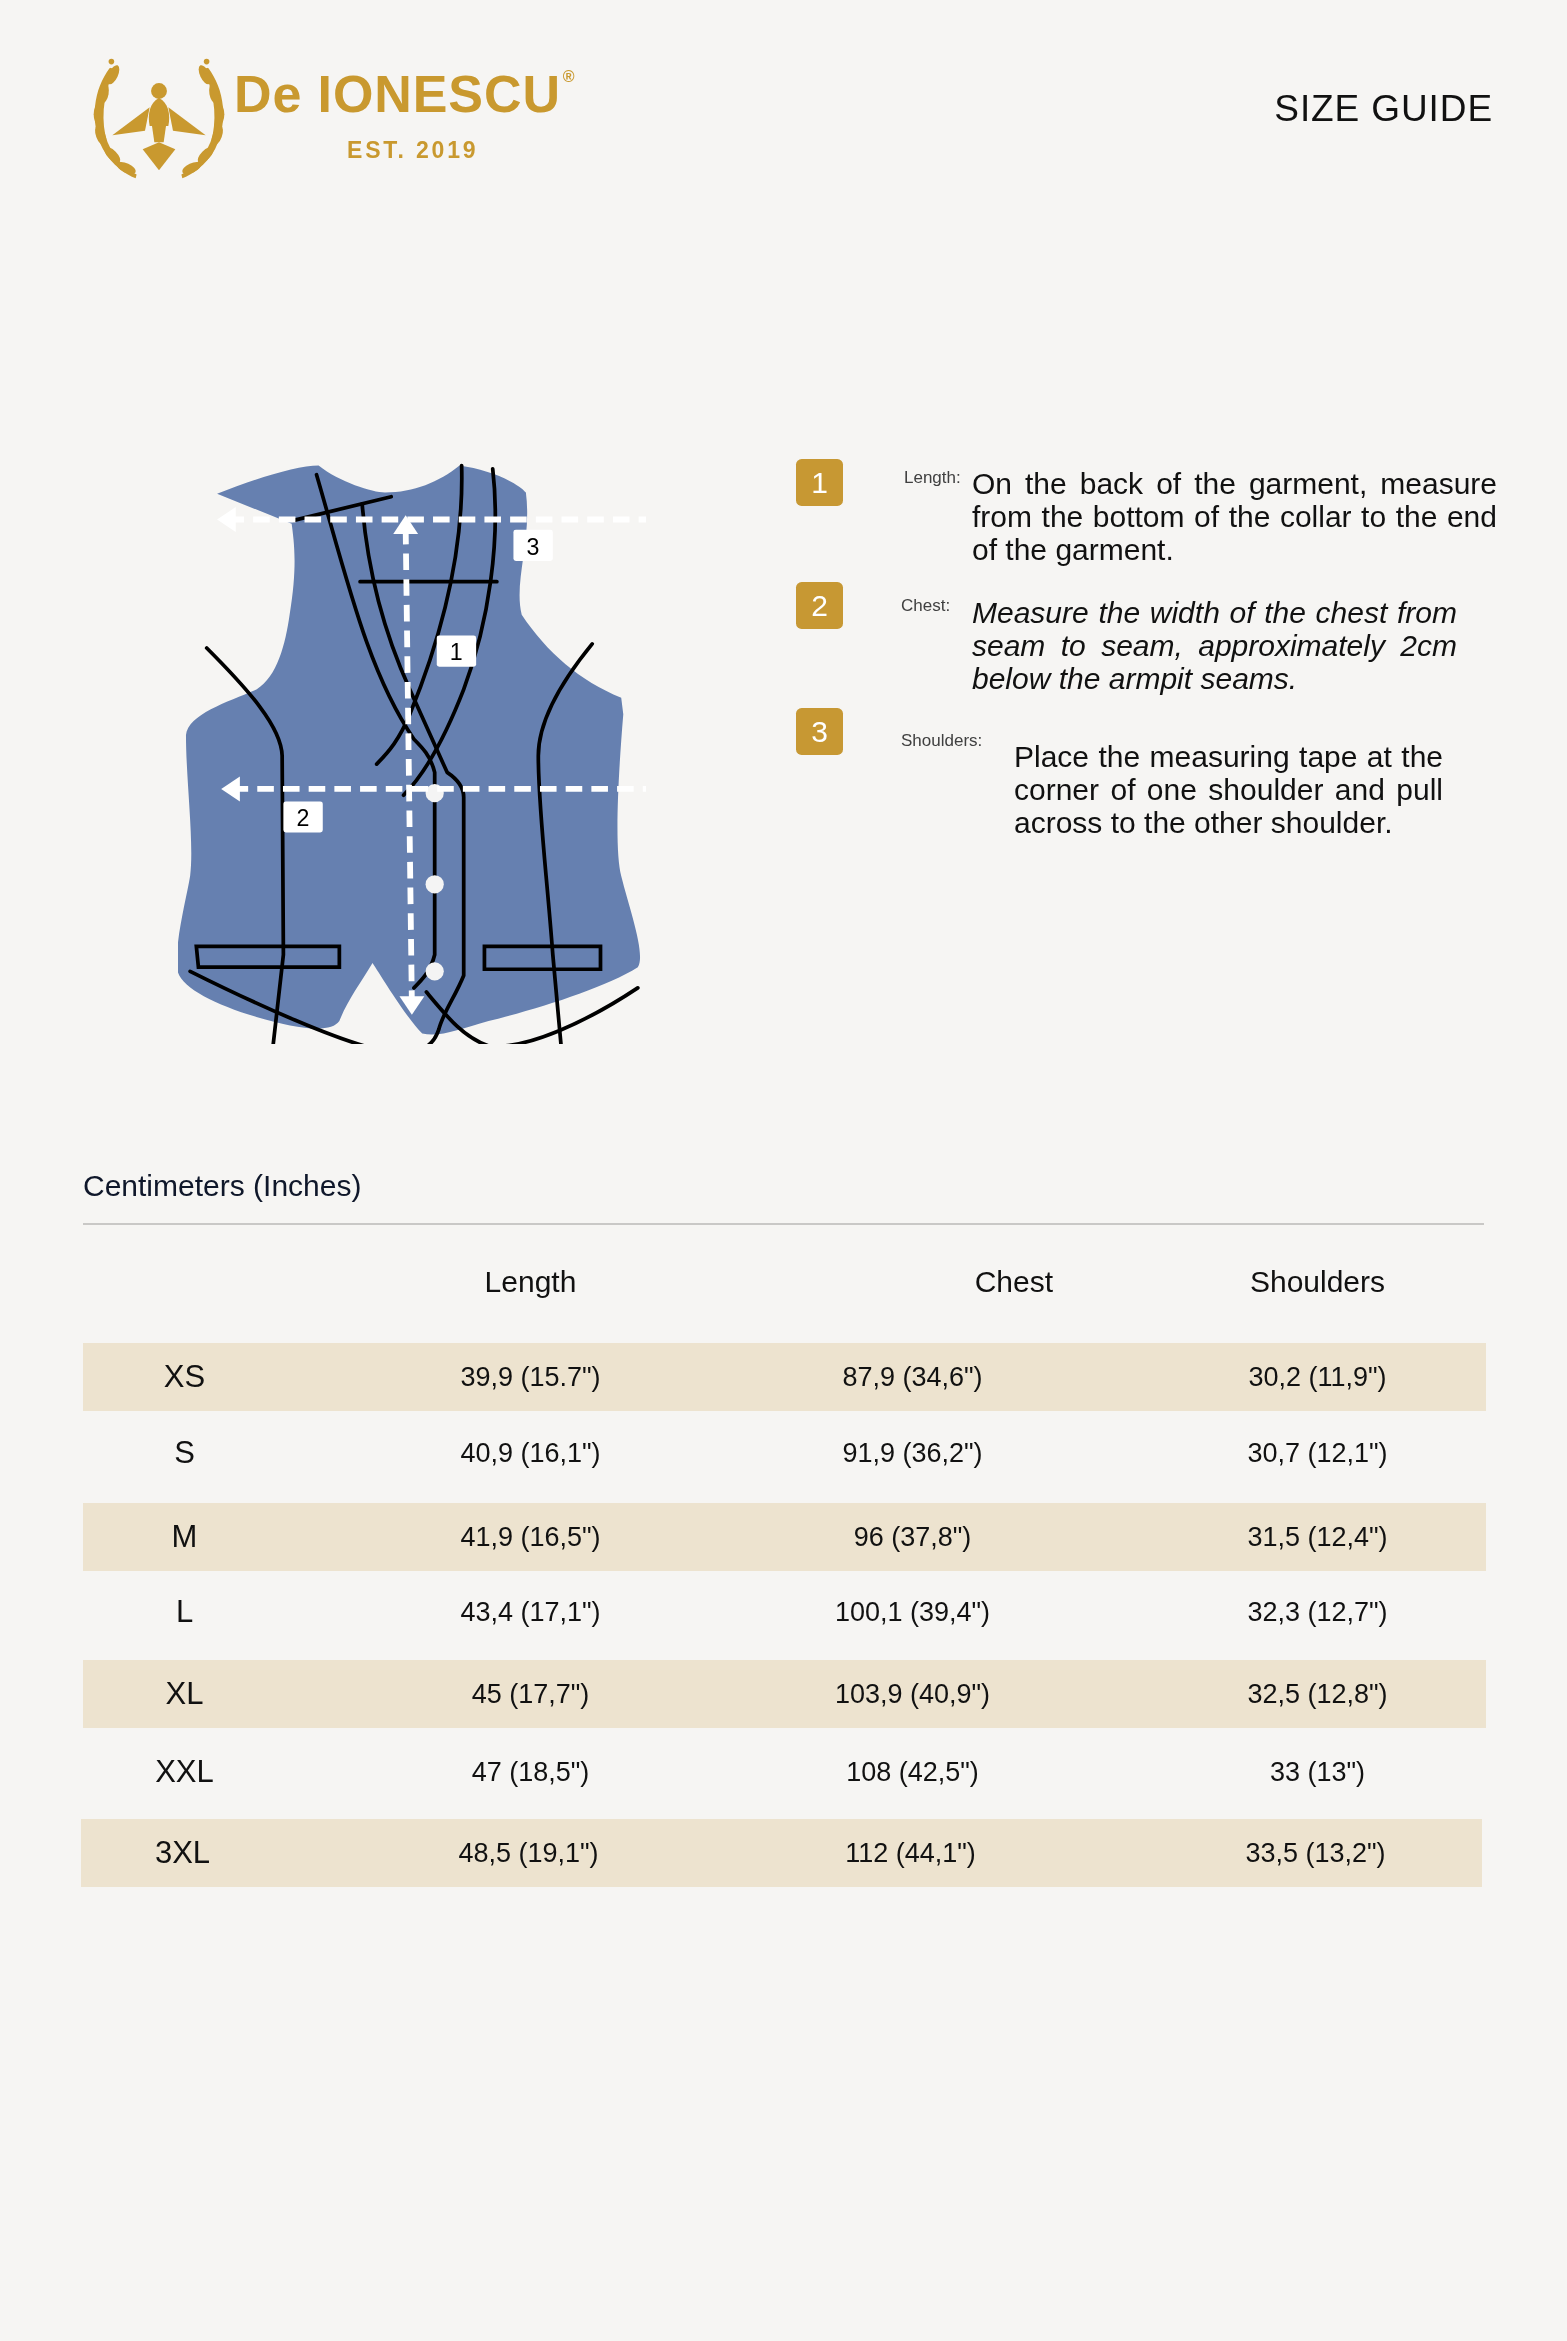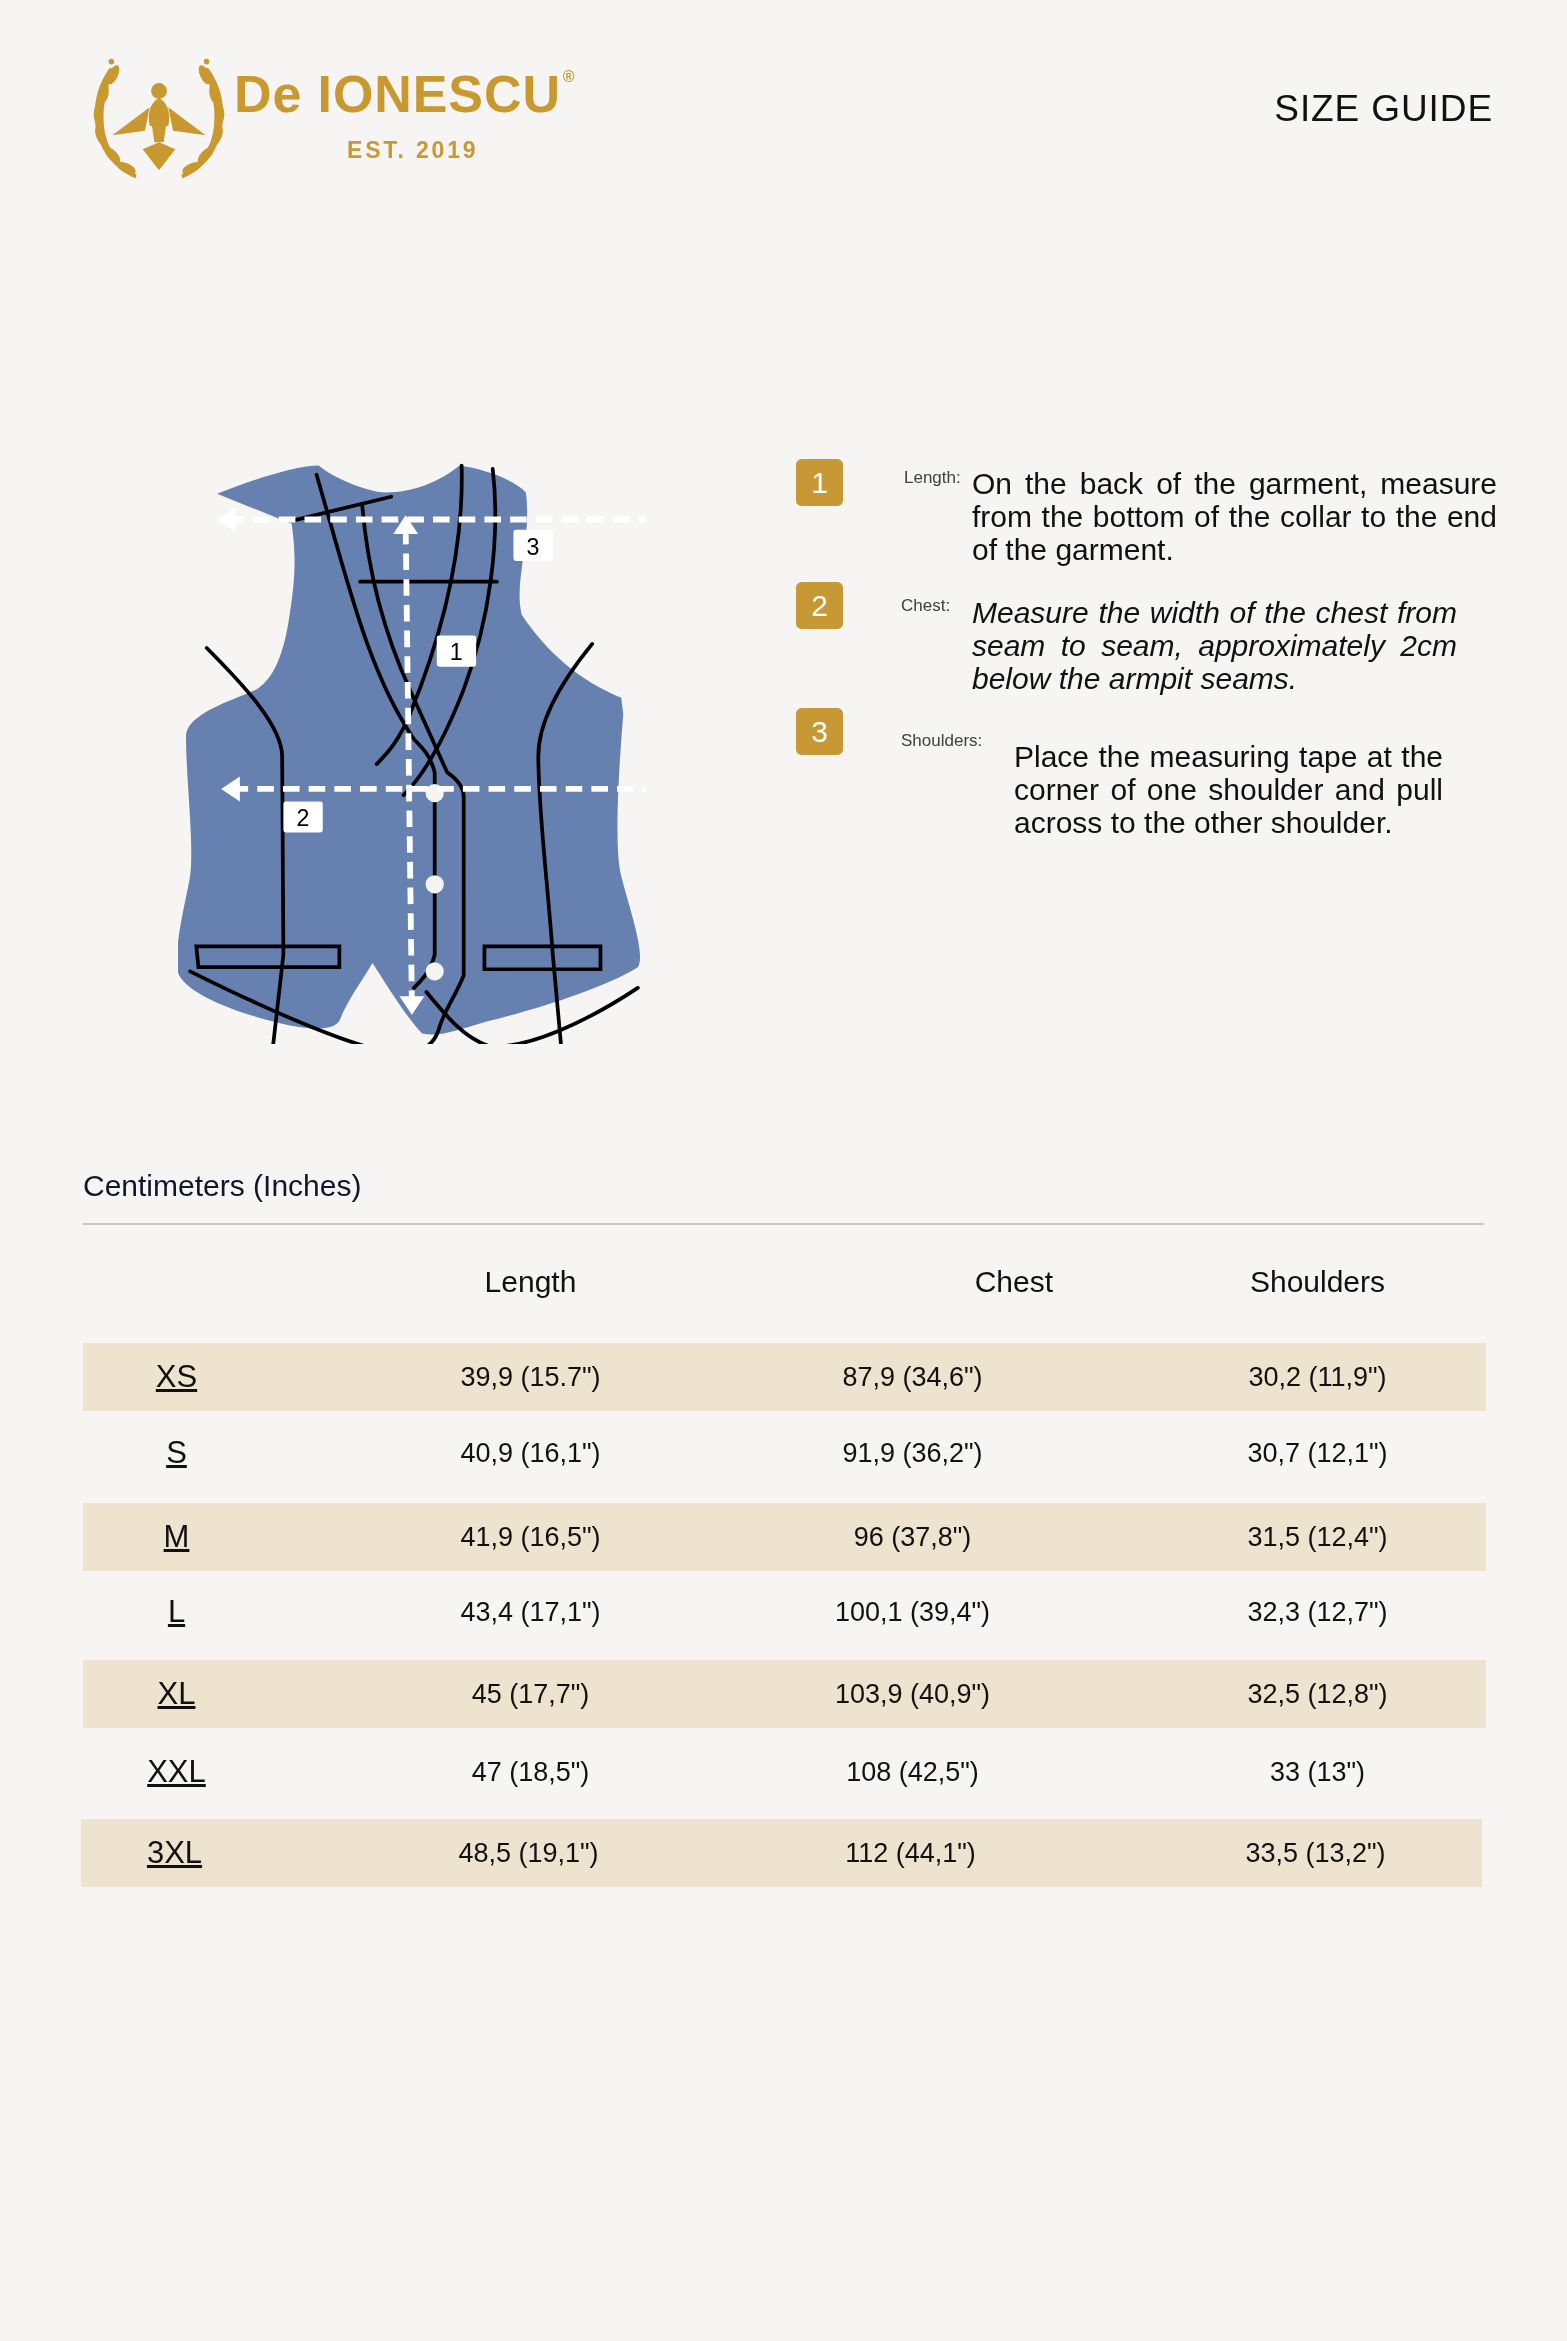--- a/index.html
+++ b/index.html
@@ -31,21 +31,21 @@
   #instr-3 { top: 708px; } #instr-3 .badge { top: 0; } #instr-3 .instr-label { top: 23.4px; left: 73px; } #instr-3 .instr-text { left: 218px; top: 32px; width: 429px; }
 
   
   .units { left: 83px; top: 1169px; font-size: 30px; color: #0f172a; white-space: nowrap; }
   .divider { left: 83px; top: 1223px; width: 1401px; height: 1.9px; background: #c9c8c6; }
   .thead { left: 83px; top: 1265px; width: 1405px; height: 52px; }
   .th { position: absolute; top: 0; font-size: 30px; text-align: center; width: 281px; }
   .row { position: absolute; left: 83px; width: 1403px; height: 68px; }
   .row.shaded { background: #ede3cf; }
   .cell { position: absolute; top: 0; height: 68px; display: flex; align-items: center; justify-content: center; font-size: 27px; width: 281px; }
-  .cell.size { font-size: 31px; width: 187px; left: 0; text-decoration: underline; }
+  .cell.size { font-size: 31px; width: 187px; left: 8px; }
   .c-len { left: 307px; } .c-chest { left: 689px; text-align: right; } .c-sh { left: 1094px; }
   .th.c-len { left: 307px; } .th.c-chest { left: 689px; } .th.c-sh { left: 1094px; }
 </style>
 </head>
 <body>
 
 <div class="abs logo">
   <svg width="150" height="126" viewBox="0 0 320 270" style="position:absolute;left:0;top:0">
     <g fill="#c9992f">
 

